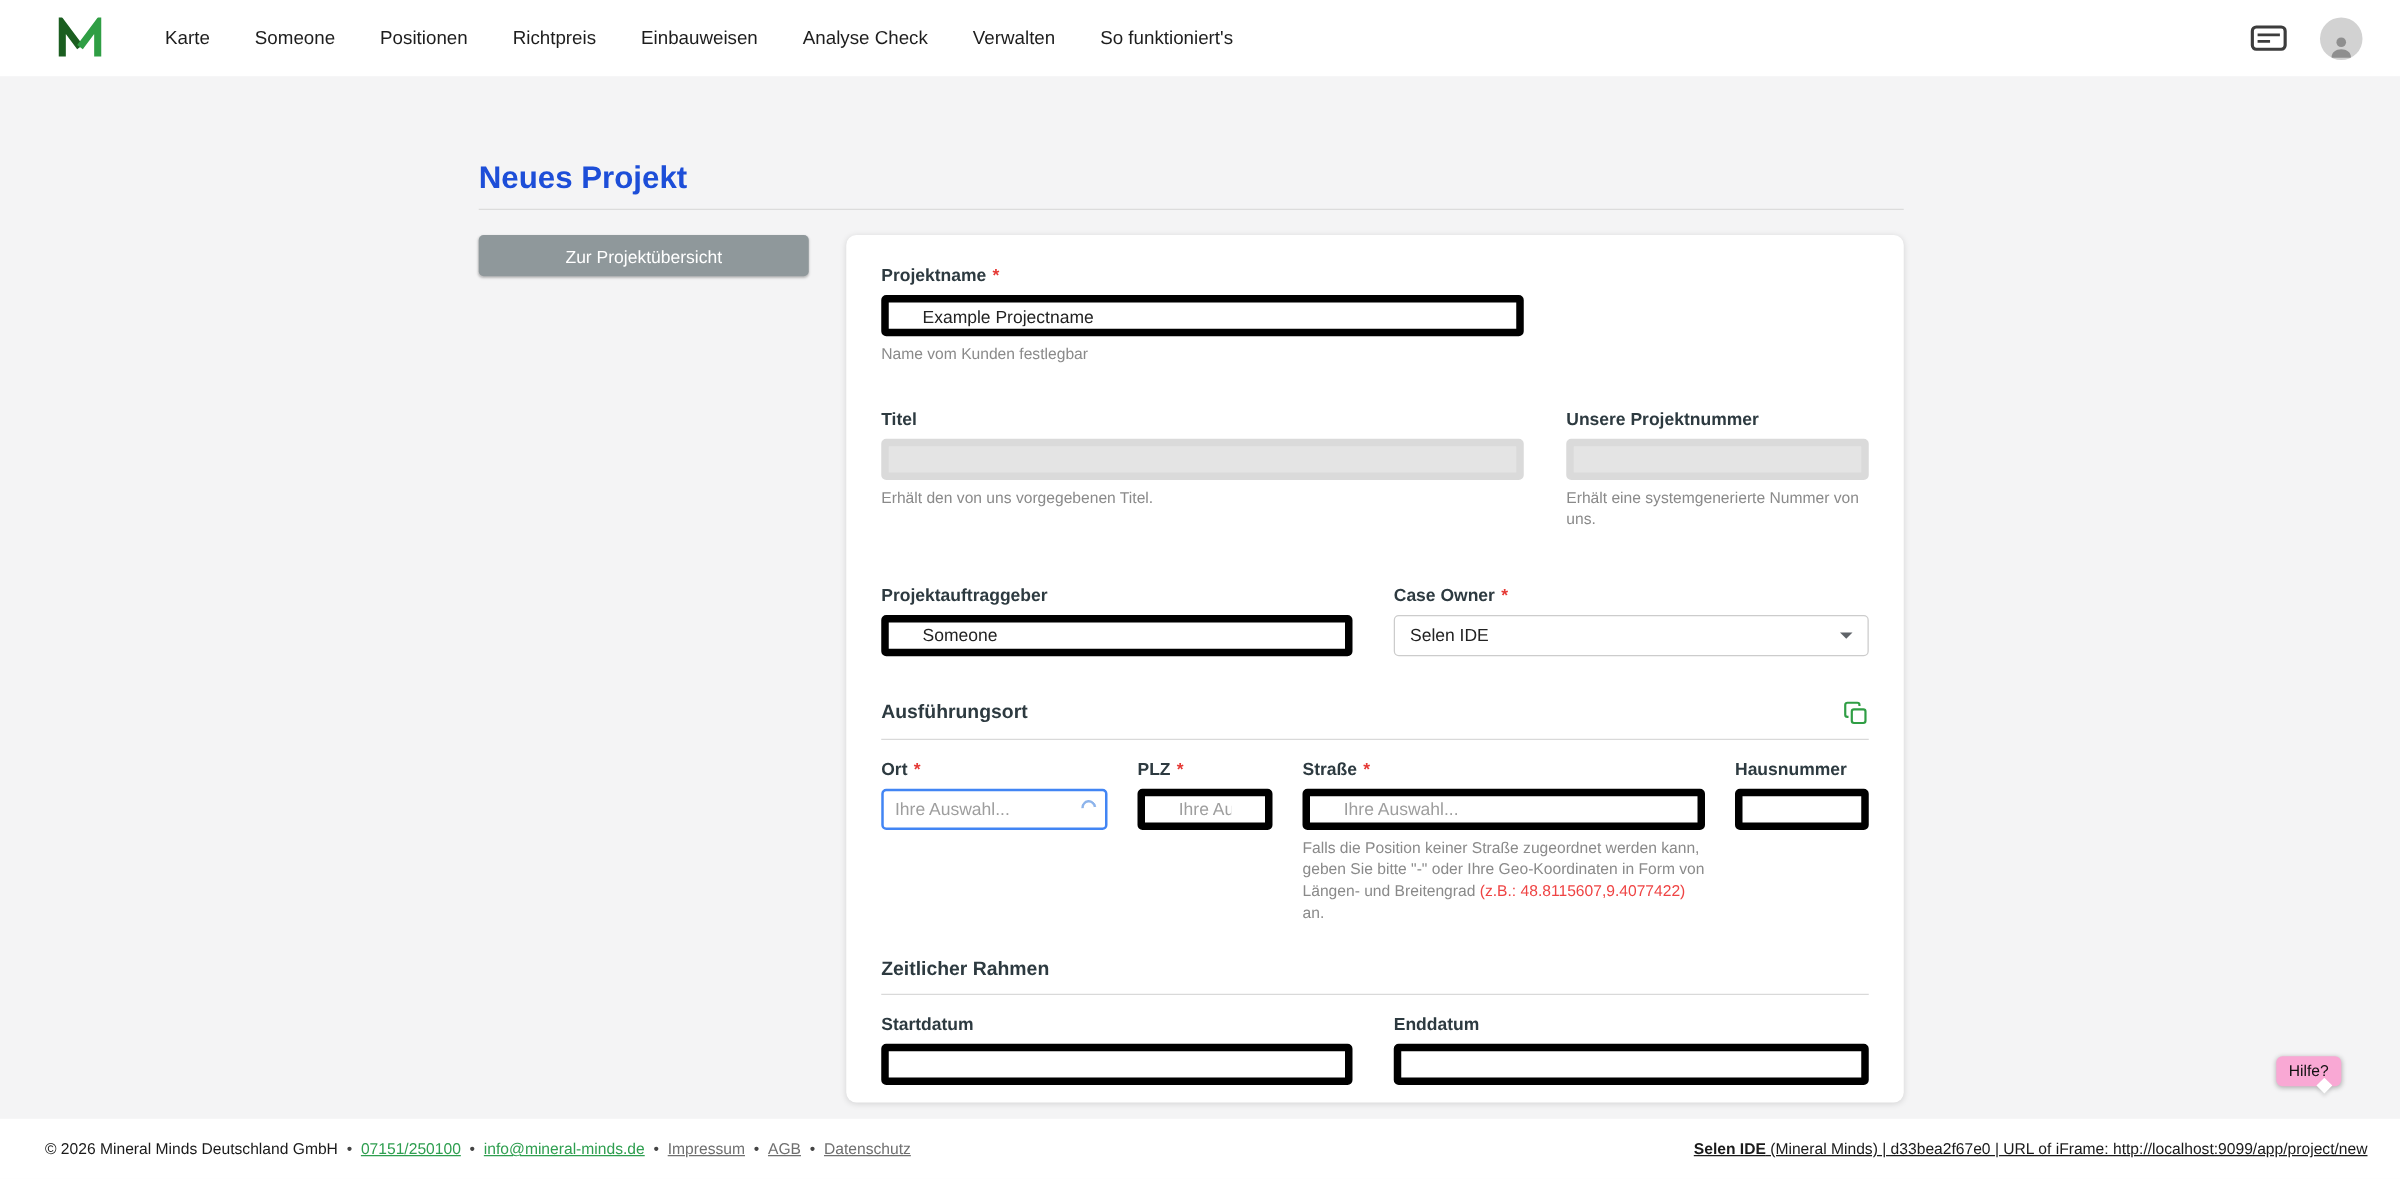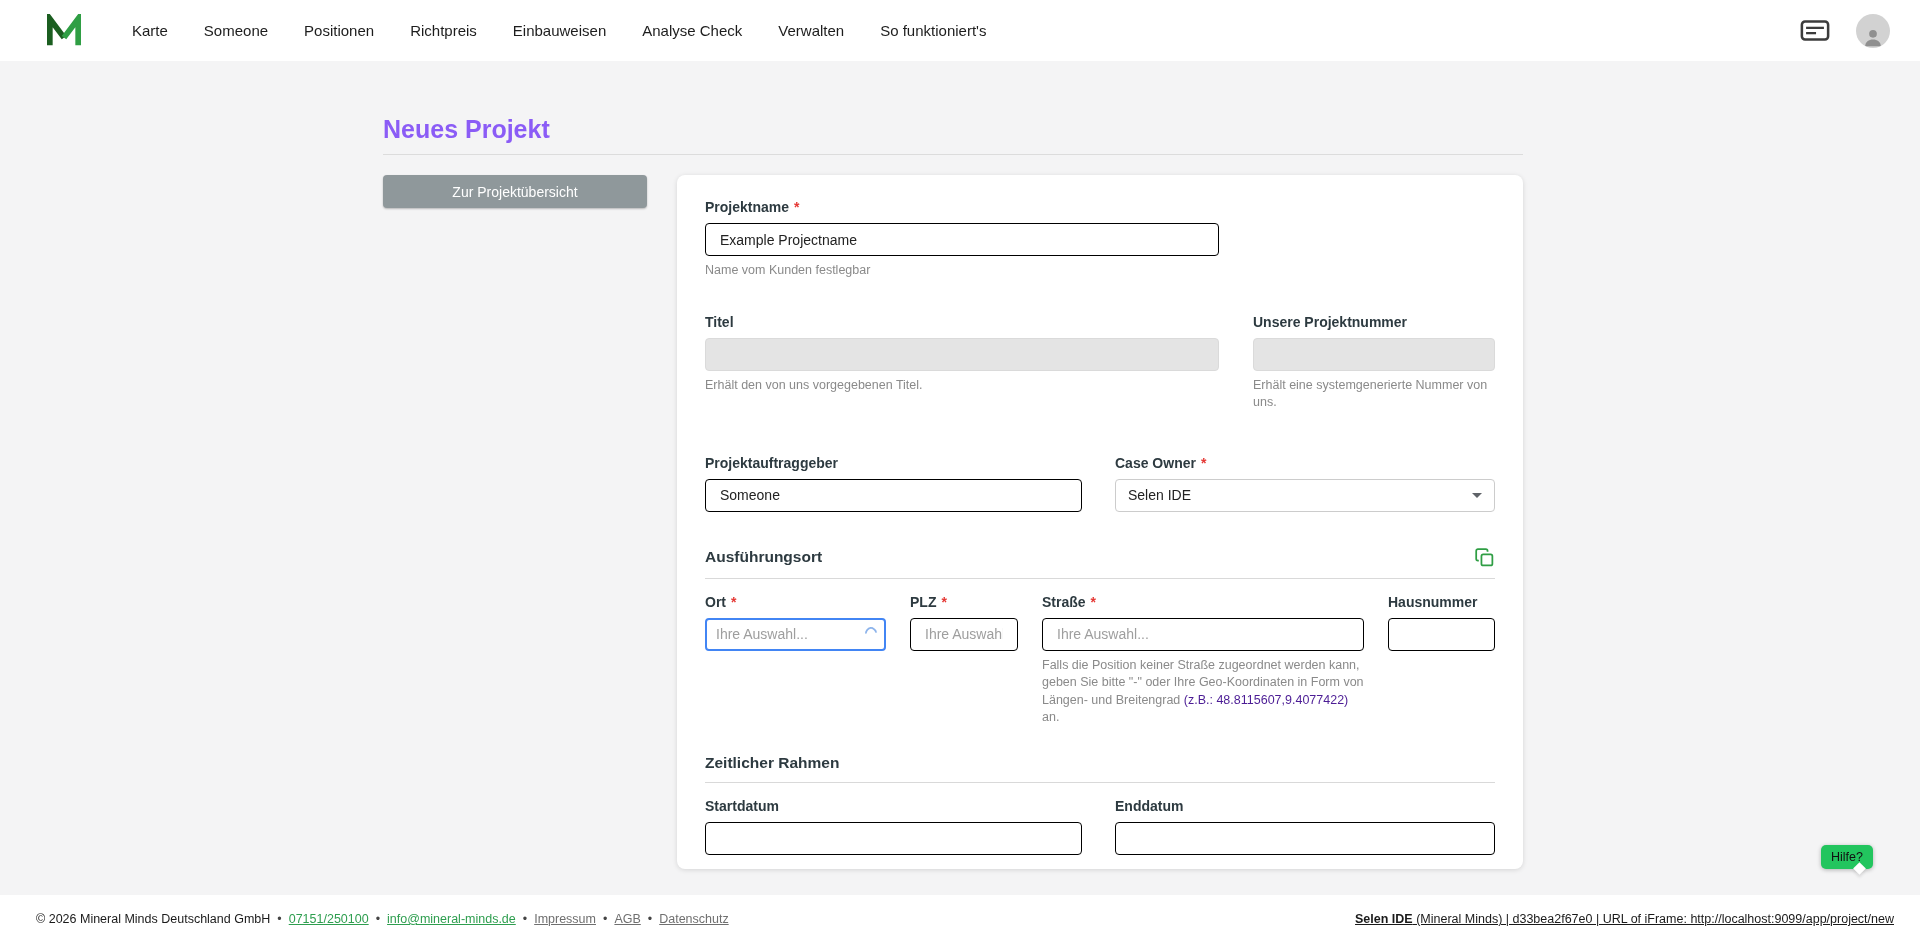--- a/index.html
+++ b/index.html
@@ -25,47 +25,47 @@
     width:34px; height:34px; border-radius:50%; background:#d2d2d2;
     display:flex; align-items:flex-end; justify-content:center; overflow:hidden; cursor:pointer;
   }
   .server-ic { cursor:pointer; display:flex; align-items:center; }
 
   
   main {
     height:834px; background:#f4f4f5; position:relative; padding-top:54px; overflow:hidden;
   }
   .container { width:1140px; margin-left:383px; }
-  h1.page-title { margin:0 0 10px; font-size:25px; font-weight:700; color:#8b5cf6; }
+  h1.page-title { margin:13px 0 10px; font-size:25px; font-weight:700; color:#1d4ed8; }
   .title-divider { border-bottom:1px solid #dcdcdc; margin-bottom:20px; }
 
   .content-row { display:flex; align-items:flex-start; gap:30px; }
   .left-col { width:264px; flex:0 0 264px; }
   .overview-btn {
     width:100%; height:33px; background:#8f989b; color:#ffffff; border:none; border-radius:4px;
     font-size:14px; font-family:inherit; cursor:pointer; box-shadow:0 1px 2px rgba(0,0,0,.25);
   }
 
   .card {
     flex:1; background:#ffffff; border-radius:8px;
     box-shadow:0 1px 5px rgba(0,0,0,.13);
     padding:24px 28px 14px;
   }
 
   
   .f-label { display:flex; gap:5px; font-size:14px; font-weight:700; color:#2d3a40; margin-bottom:8px; }
   .req { color:#e53935; font-weight:700; }
   .f-input {
-    width:100%; height:33px; border:1px solid #000000; border-radius:4px; padding:0 14px;
+    width:100%; height:33px; border:6px solid #000000; border-radius:4px; padding:0 27px;
     font-size:14px; color:#222; font-family:inherit; background:#fff; outline:none;
   }
   .f-input::placeholder { color:#9e9e9e; }
   .f-input.disabled { background:#e4e4e4; border-color:#dadada; }
   .helper { font-size:12.5px; color:#8a8a8a; margin-top:6px; line-height:1.4; }
-  .helper .lighter { color:#4c1d95; }
+  .helper .lighter { color:#ef4444; }
 
   .f-select {
     height:33px; border:1px solid #cccccc; border-radius:4px; padding:0 12px;
     display:flex; align-items:center; justify-content:space-between;
     font-size:14px; color:#222; background:#fff; cursor:pointer;
   }
   .caret { width:0; height:0; border-left:5px solid transparent; border-right:5px solid transparent; border-top:5px solid #5f6368; }
 
   .row-2col { display:flex; justify-content:space-between; }
   .w-main { width:514px; } .w-side { width:242px; }
@@ -83,21 +83,21 @@
   .input-wrap.focused .f-input { border:2px solid #4285f4; padding:0 9px; }
   .spinner {
     position:absolute; right:9px; top:50%; width:12px; height:12px; margin-top:-7px;
     border:2px solid #7aa7e8; border-radius:50%;
     border-right-color:transparent; border-bottom-color:transparent;
     transform:rotate(40deg); opacity:.85;
   }
 
   
   .help-bubble {
-    position:absolute; right:47px; bottom:26px; background:#22c55e; border-radius:5px;
+    position:absolute; right:47px; bottom:26px; background:#f9a8d4; border-radius:5px;
     padding:5px 10px; font-size:12.5px; color:#111; cursor:pointer;
     box-shadow:0 1px 4px rgba(0,0,0,.28);
     margin-left:28px;
   }
   .help-bubble::after {
     content:""; position:absolute; right:9px; bottom:-4px; width:9px; height:9px;
     background:#fff; transform:rotate(45deg); box-shadow:2px 2px 3px rgba(0,0,0,.10);
   }
 
   

